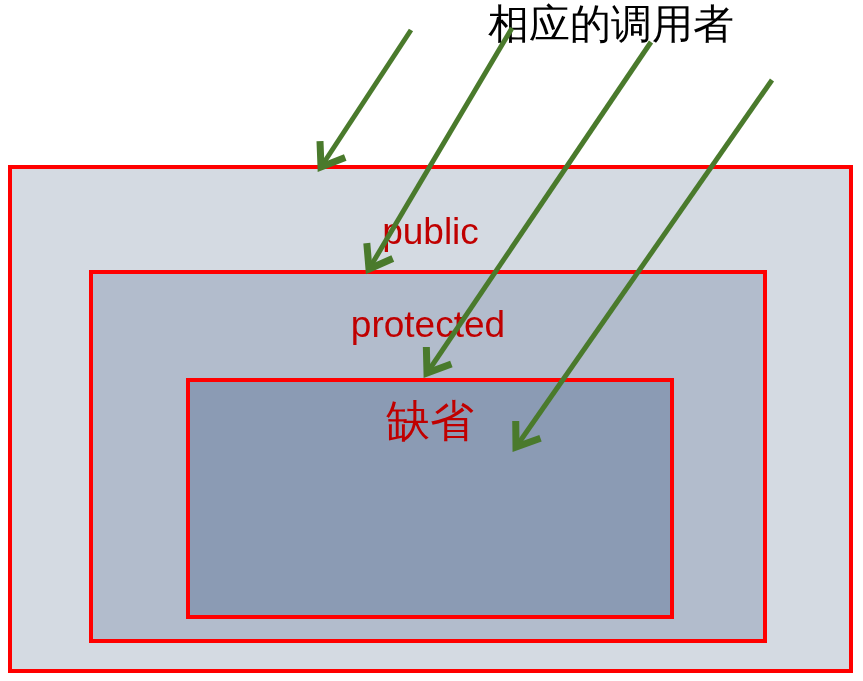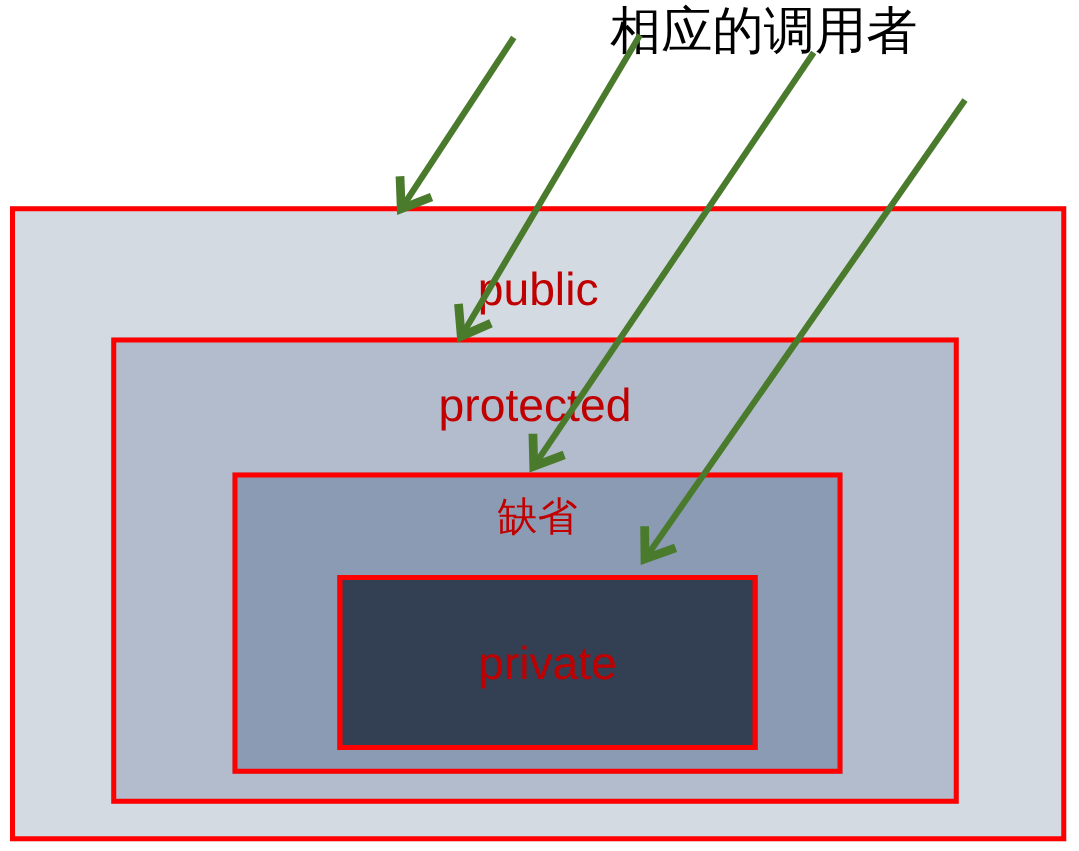--- a/index.html
+++ b/index.html
@@ -76,21 +76,21 @@
   #label-public {
     top: 42px;
     font-size: 37px;
   }
   #label-protected {
     top: 30px;
     font-size: 37px;
   }
   #label-default {
     top: 10px;
-    font-size: 32px;
+    font-size: 44px;
     font-family: "DejaVu Sans", sans-serif;
   }
   #label-private {
     top: 46px;
     font-size: 37px;
   }
   
   #arrows-layer {
     position: absolute;
     left: 0;
@@ -112,25 +112,20 @@
     <div id="label-public" class="access-label">public</div>
 
     <div id="box-protected" class="access-box">
 
       <div id="label-protected" class="access-label">protected</div>
 
       <div id="box-default" class="access-box">
 
         <div id="label-default" class="access-label">缺省</div>
 
-        <div id="box-private" class="access-box">
-
-          <div id="label-private" class="access-label">private</div>
-
-        </div>
       </div>
     </div>
   </div>
 
   <svg id="arrows-layer" width="863" height="681" viewBox="0 0 863 681">
     <g id="arrow-group">
         <g>
           <line x1="411" y1="30" x2="321" y2="167" stroke="#4a7a2c" stroke-width="5" stroke-linecap="butt"></line>
           <path d="M 319.992349872682 141.01953346798953 L 321 167 L 345.2446285268426 157.60862163495636" fill="none" stroke="#4a7a2c" stroke-width="7" stroke-linecap="butt" stroke-linejoin="miter"></path>
         </g>

